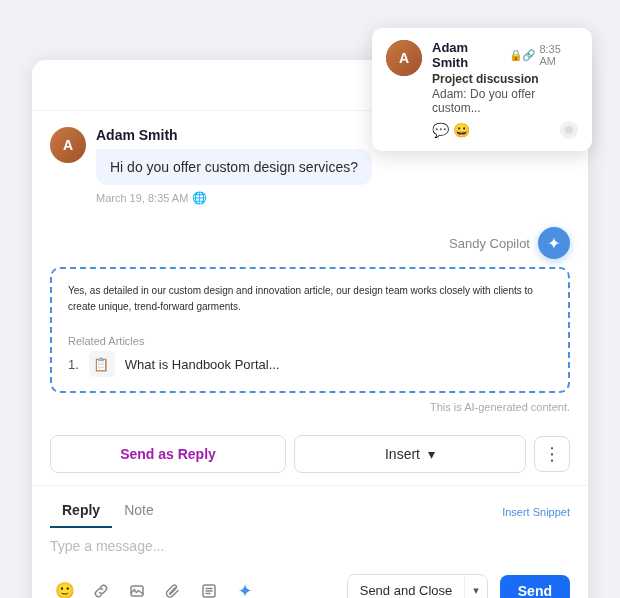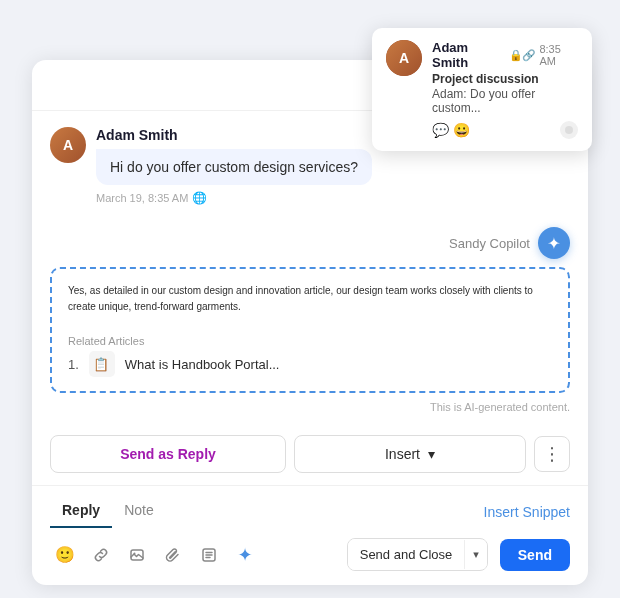--- a/index.html
+++ b/index.html
@@ -368,21 +368,21 @@
       color: #888;
       border-bottom: 2px solid transparent;
       font-weight: 500;
     }
     .tab-item.active {
       color: #2d2d2d;
       border-bottom: 2px solid #0c4a6e;
       font-weight: 600;
     }
     .insert-snippet-btn {
-      font-size: 14px;
+      font-size: 11px;
       color: #4a90e2;
       cursor: pointer;
       font-weight: 500;
     }
 
     .reply-input-area {
       padding: 10px 0 8px;
       min-height: 36px;
     }
     .reply-placeholder {
@@ -542,20 +542,23 @@
 
     <div class="reply-section">
       <div class="reply-tabs">
         <div class="reply-tab-group">
           <div class="tab-item active">Reply</div>
           <div class="tab-item">Note</div>
         </div>
         <div class="insert-snippet-btn">Insert Snippet</div>
       </div>
 
+      <div class="reply-input-area">
+        <div class="reply-placeholder">Type a message...</div>
+      </div>
 
       <div class="reply-toolbar">
         <div class="toolbar-icon">
           <span>🙂</span>
         </div>
         <div class="toolbar-icon">
           <svg width="16" height="16" viewBox="0 0 16 16" fill="none">
               <path d="M6.5 9.5a3 3 0 004.24 0l2-2a3 3 0 00-4.24-4.24L7.5 4.26" stroke="#888" stroke-width="1.5" stroke-linecap="round"></path>
               <path d="M9.5 6.5a3 3 0 00-4.24 0l-2 2a3 3 0 004.24 4.24l.96-.96" stroke="#888" stroke-width="1.5" stroke-linecap="round"></path>
             </svg>

